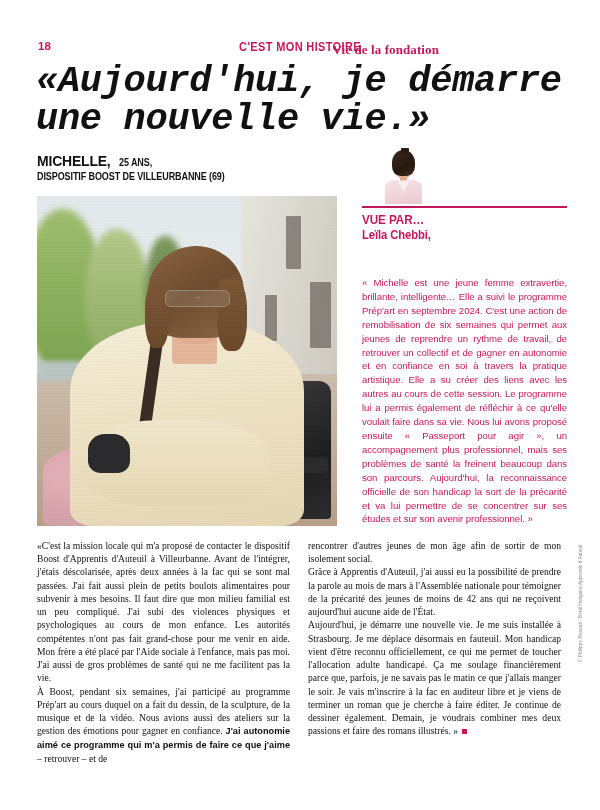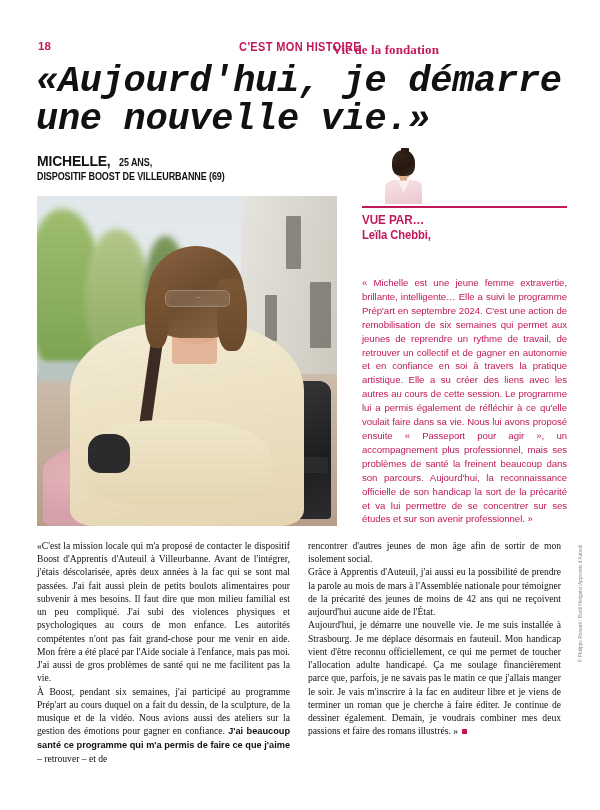--- a/index.html
+++ b/index.html
@@ -411,21 +411,21 @@
     <div class="vp-rule"></div>
     <div class="vp-heading">
       <div class="vp-title">VUE PAR…</div>
       <div class="vp-name">Leïla Chebbi,</div>
     </div>
     <div class="vp-quote">« Michelle est une jeune femme extravertie, brillante, intelligente… Elle a suivi le programme Prép'art en septembre 2024. C'est une action de remobilisation de six semaines qui permet aux jeunes de reprendre un rythme de travail, de retrouver un collectif et de gagner en autonomie et en confiance en soi à travers la pratique artistique. Elle a su créer des liens avec les autres au cours de cette session. Le programme lui a permis également de réfléchir à ce qu'elle voulait faire dans sa vie. Nous lui avons proposé ensuite « Passeport pour agir », un accompagnement plus professionnel, mais ses problèmes de santé la freinent beaucoup dans son parcours. Aujourd'hui, la reconnaissance officielle de son handicap la sort de la précarité et va lui permettre de se concentrer sur ses études et sur son avenir professionnel. »</div>
   </div>
 
   <div class="body-col col-left">
     <p>«C'est la mission locale qui m'a proposé de contacter le dispositif Boost d'Apprentis d'Auteuil à Villeurbanne. Avant de l'intégrer, j'étais déscolarisée, après deux années à la fac qui se sont mal passées. J'ai fait aussi plein de petits boulots alimentaires pour subvenir à mes besoins. Il faut dire que mon milieu familial est un peu compliqué. J'ai subi des violences physiques et psychologiques au cours de mon enfance. Les autorités compétentes n'ont pas fait grand-chose pour me venir en aide. Mon frère a été placé par l'Aide sociale à l'enfance, mais pas moi. J'ai aussi de gros problèmes de santé qui ne me facilitent pas la vie.</p>
-    <p><span>À Boost, pendant six semaines, j'ai participé au programme Prép'art au cours duquel on a fait du dessin, de la sculpture, de la musique et de la vidéo. Nous avions aussi des ateliers sur la gestion des émotions pour gagner en confiance. </span><span class="emph">J'ai beaucoup santé ce programme qui m'a permis de faire ce que j'aime</span><span> – retrouver – et de</span></p>
+    <p><span>À Boost, pendant six semaines, j'ai participé au programme Prép'art au cours duquel on a fait du dessin, de la sculpture, de la musique et de la vidéo. Nous avions aussi des ateliers sur la gestion des émotions pour gagner en confiance. </span><span class="emph">J'ai autonomie aimé ce programme qui m'a permis de faire ce que j'aime</span><span> – retrouver – et de</span></p>
   </div>
 
   <div class="body-col col-right">
     <p>rencontrer d'autres jeunes de mon âge afin de sortir de mon isolement social.</p>
     <p>Grâce à Apprentis d'Auteuil, j'ai aussi eu la possibilité de prendre la parole au mois de mars à l'Assemblée nationale pour témoigner de la précarité des jeunes de moins de 42 ans qui ne reçoivent aujourd'hui aucune aide de l'État.</p>
     <p><span>Aujourd'hui, je démarre une nouvelle vie. Je me suis installée à Strasbourg. Je me déplace désormais en fauteuil. Mon handicap vient d'être reconnu officiellement, ce qui me permet de toucher l'allocation adulte handicapé. Ça me soulage financièrement parce que, parfois, je ne savais pas le matin ce que j'allais manger le soir. Je vais m'inscrire à la fac en auditeur libre et je viens de terminer un roman que je cherche à faire éditer. Je continue de dessiner également. Demain, je voudrais combiner mes deux passions et faire des romans illustrés. »</span><span class="endmark"></span></p>
   </div>
 
   <div class="credit">© Philippe Renault / Bertil Hetignier/Apprentis d'Auteuil</div>
 

